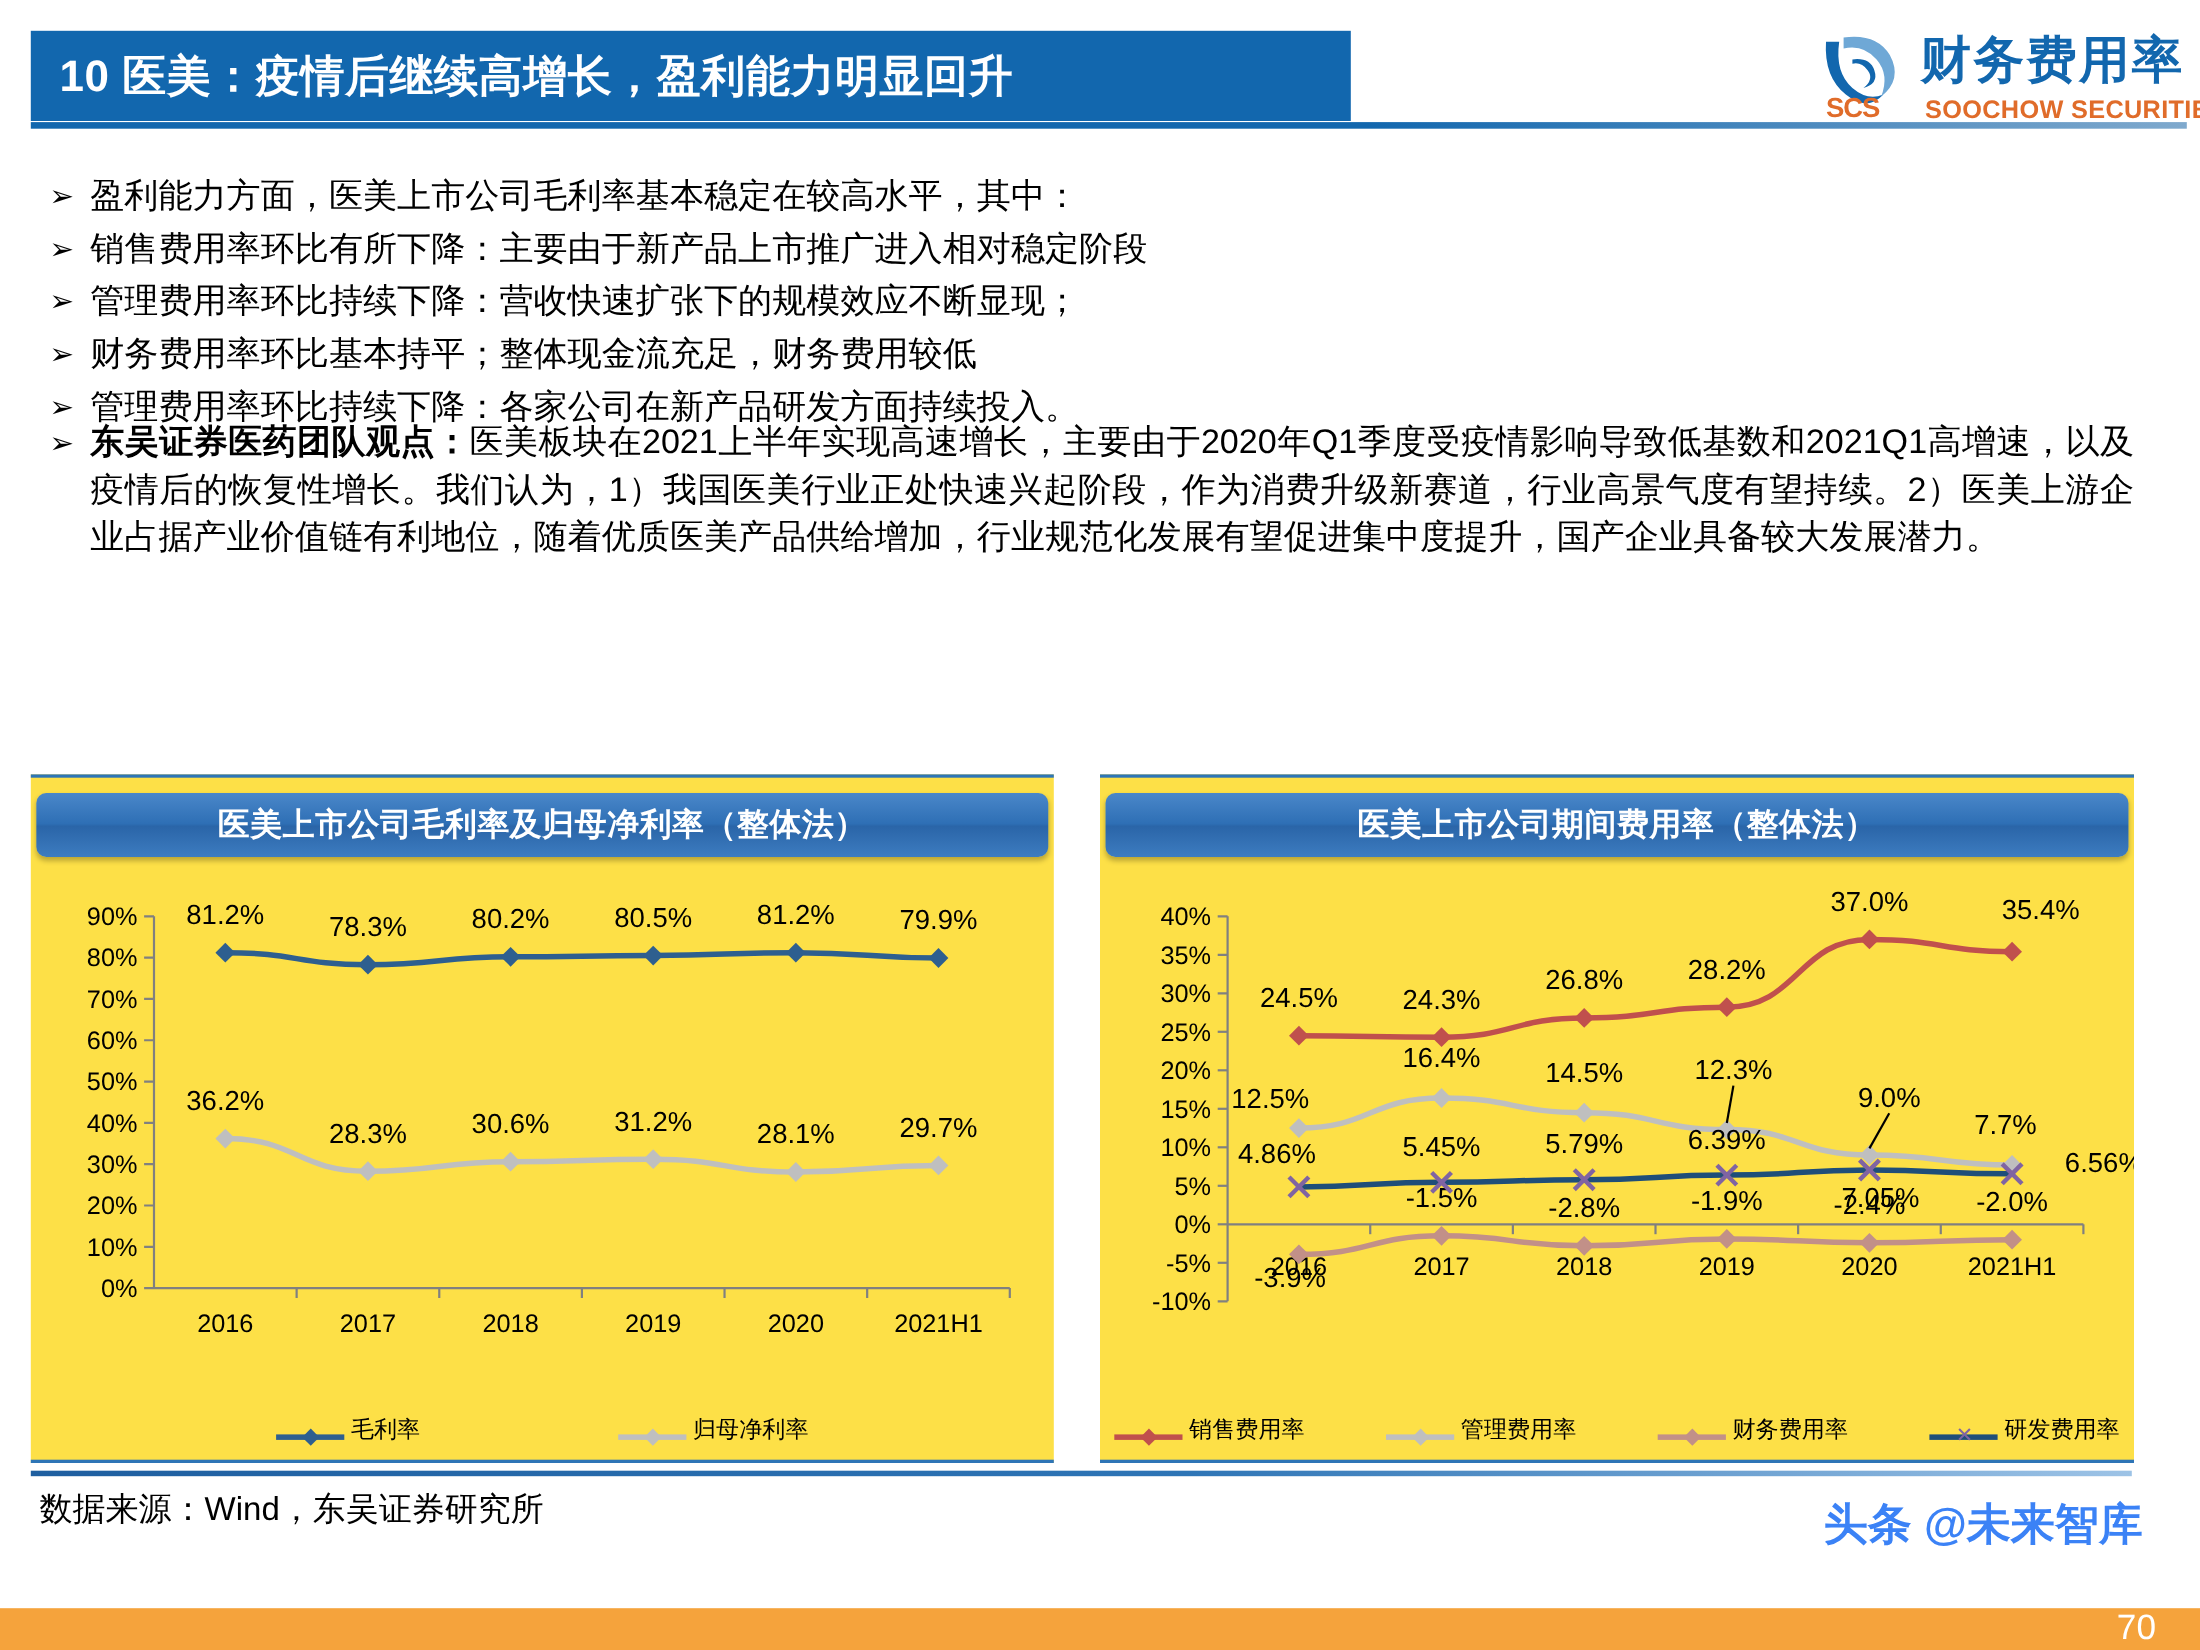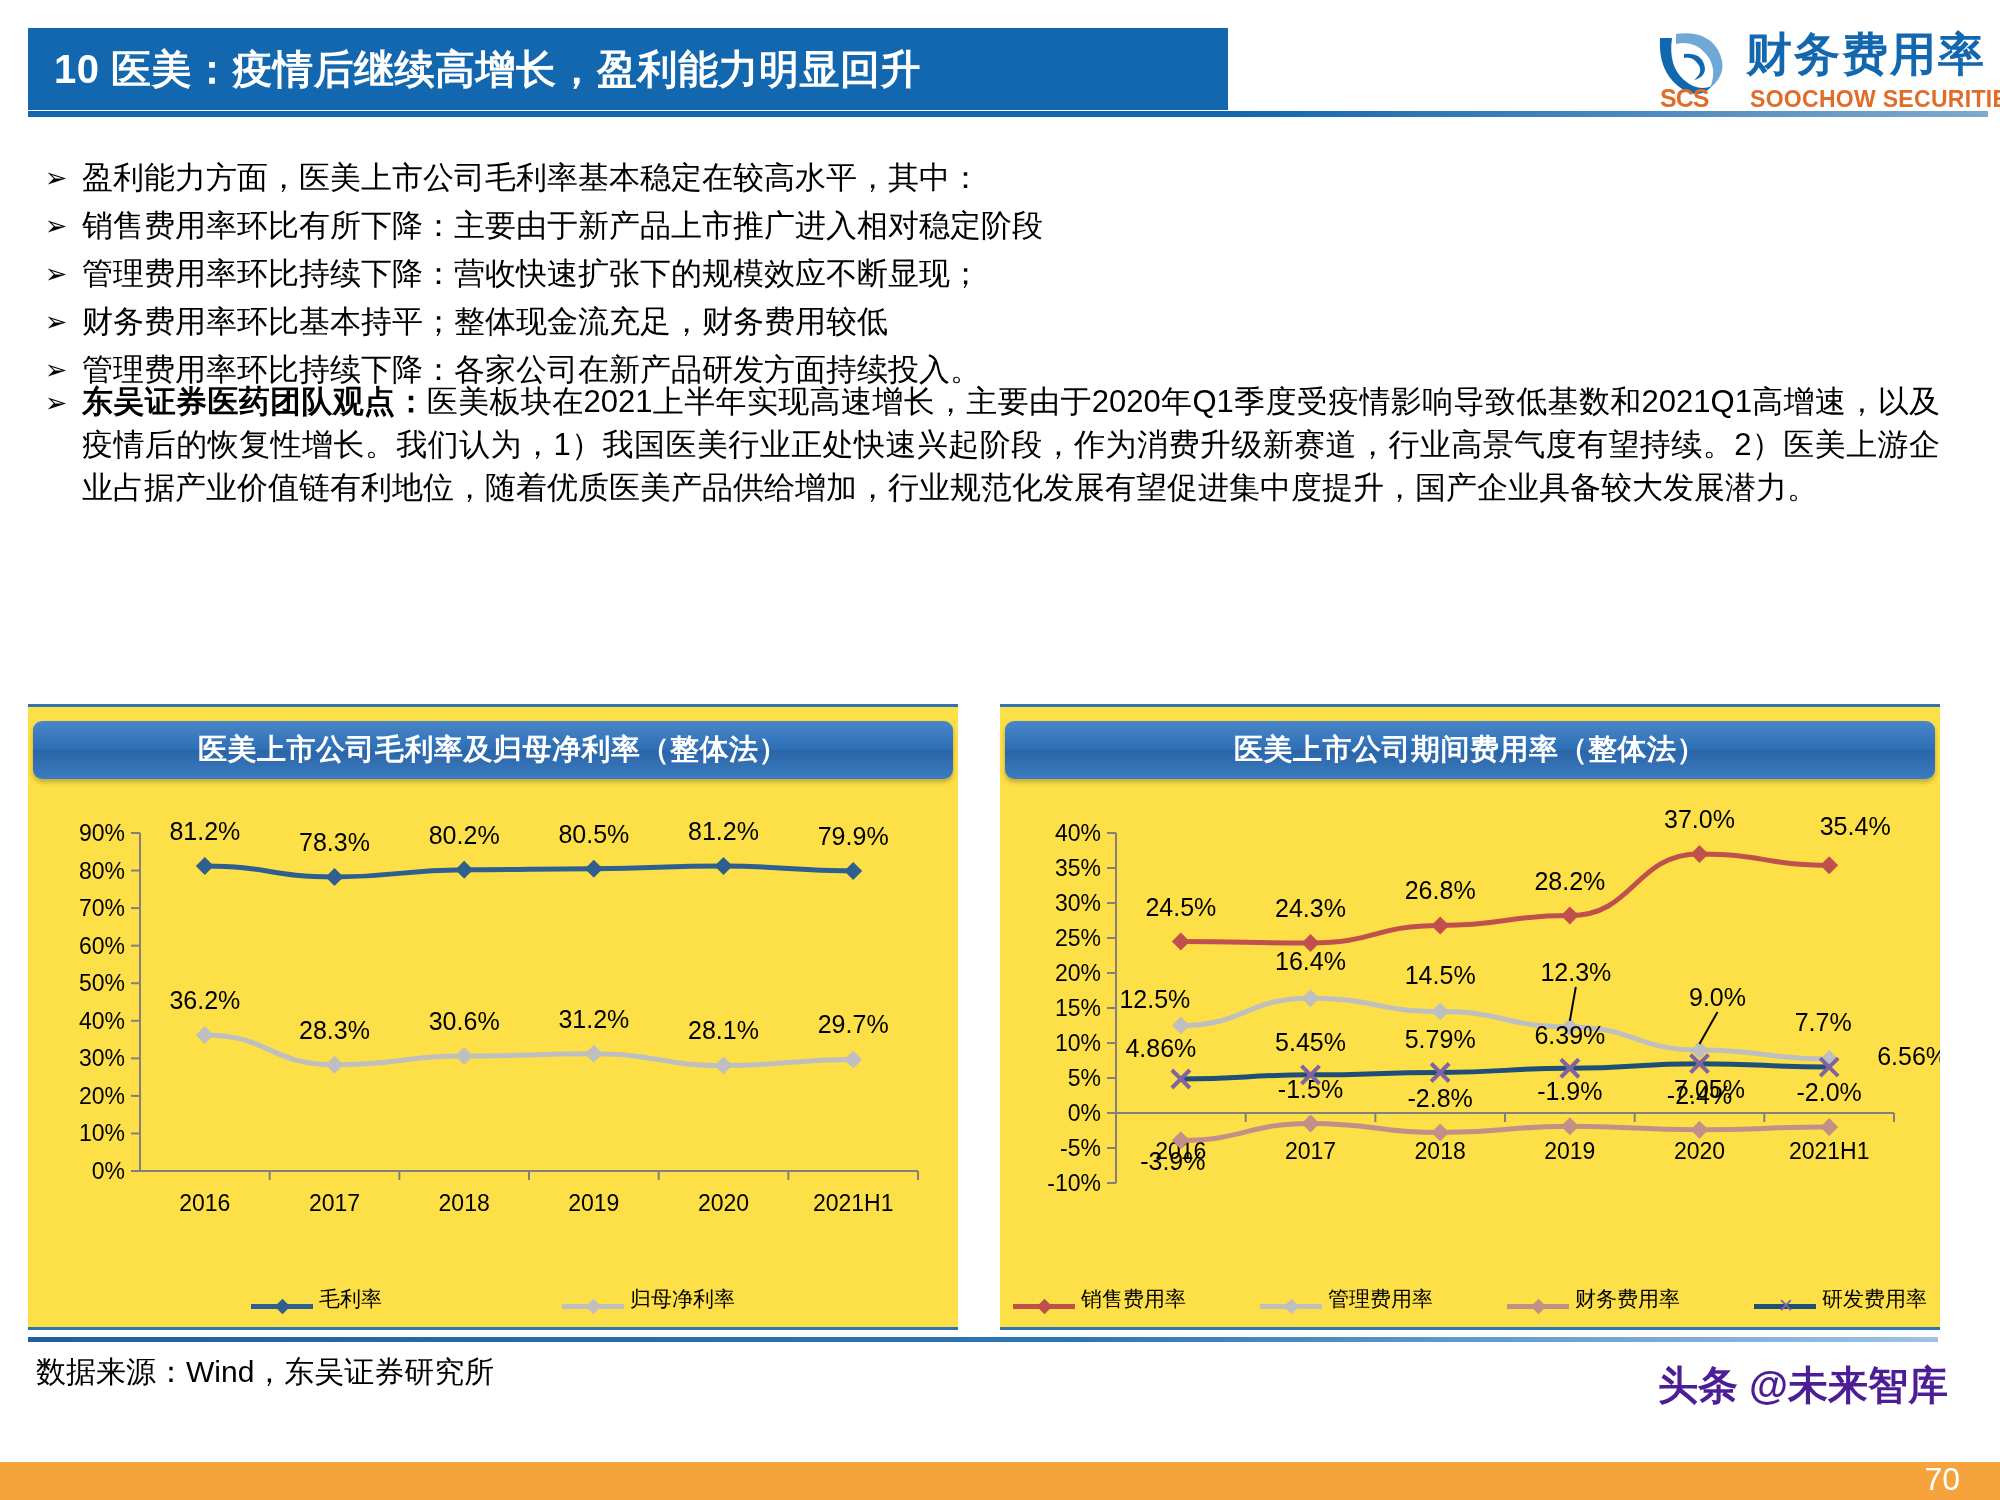--- a/index.html
+++ b/index.html
@@ -158,21 +158,21 @@
     position: absolute; left: 28px; top: 1337px;
     width: 1910px; height: 5px;
     background: linear-gradient(to right, #1f5fa0 0%, #2e75b6 55%, #9dc3e6 100%);
   }
   #source-text {
     position: absolute; left: 36px; top: 1352px;
     font-size: 30px; color: #000;
   }
   #watermark {
     position: absolute; right: 52px; top: 1358px;
-    font-size: 40px; font-weight: bold; color: #4c1d95;
+    font-size: 40px; font-weight: bold; color: #3b82f6;
     white-space: nowrap;
   }
   #orange-bar {
     position: absolute; left: 0; bottom: 0;
     width: 2000px; height: 38px;
     background: #f5a33c;
   }
   #page-num {
     position: absolute; right: 40px; bottom: 2px;
     color: #ffffff; font-size: 32px; font-weight: normal;

